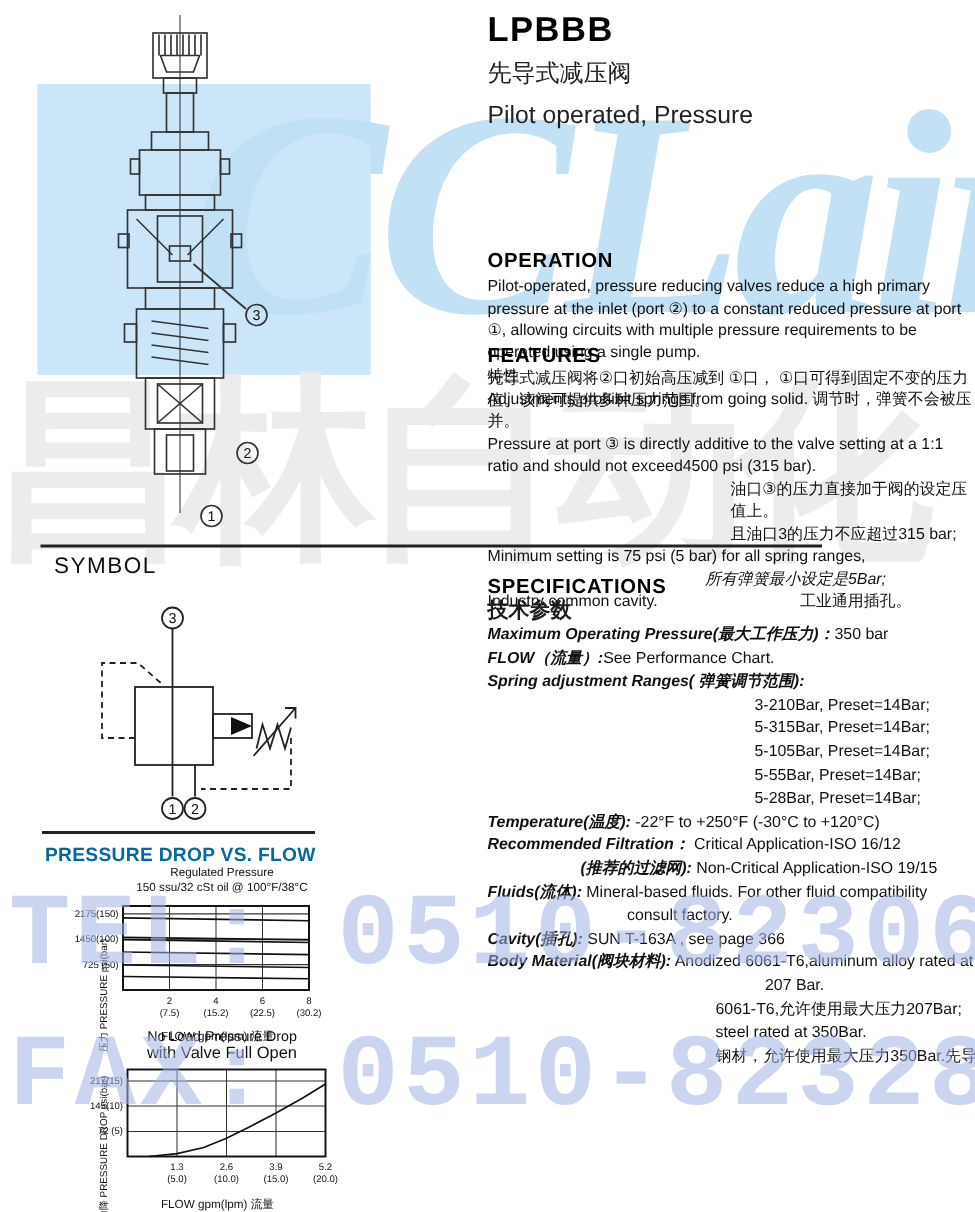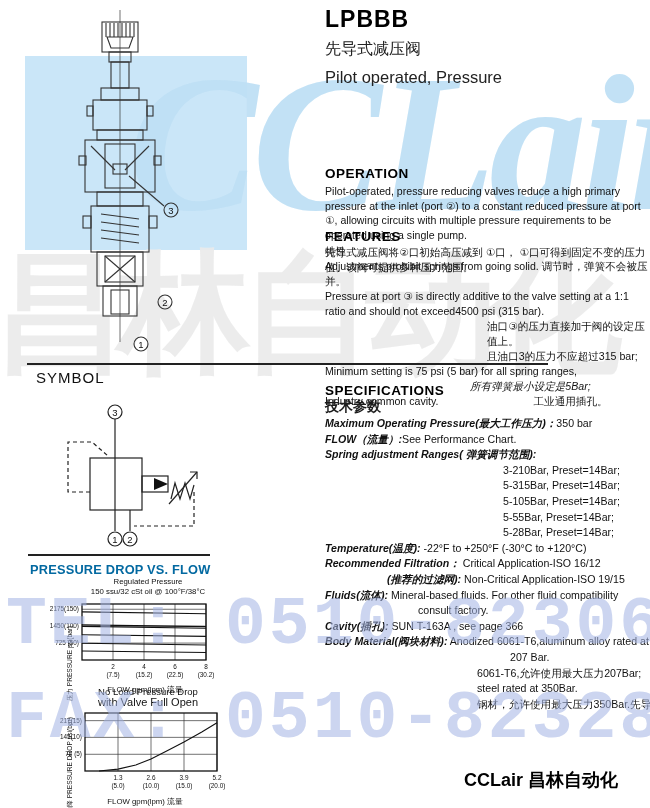--- a/index.html
+++ b/index.html
@@ -290,14 +290,13 @@
           <text x="154" y="72" text-anchor="middle" font-size="6.4">3.9</text>
           <text x="154" y="80" text-anchor="middle" font-size="6.4">(15.0)</text>
           <text x="187" y="72" text-anchor="middle" font-size="6.4">5.2</text>
           <text x="187" y="80" text-anchor="middle" font-size="6.4">(20.0)</text>
           <polyline points="69.0,63.0 88.0,61.1 105.8,57.0 121.0,50.9 136.2,43.3 154.0,34.0 171.8,24.0 187.0,14.7" fill="none" stroke="#111" stroke-width="1.1"></polyline>
         </svg>
     </div>
     <div class="xlab">FLOW gpm(lpm)  流量</div>
   </div>
 
-  <div id="footer-brand" class="abs">CCLair 昌林自动化</div>
 </div>
 
 </body></html>

